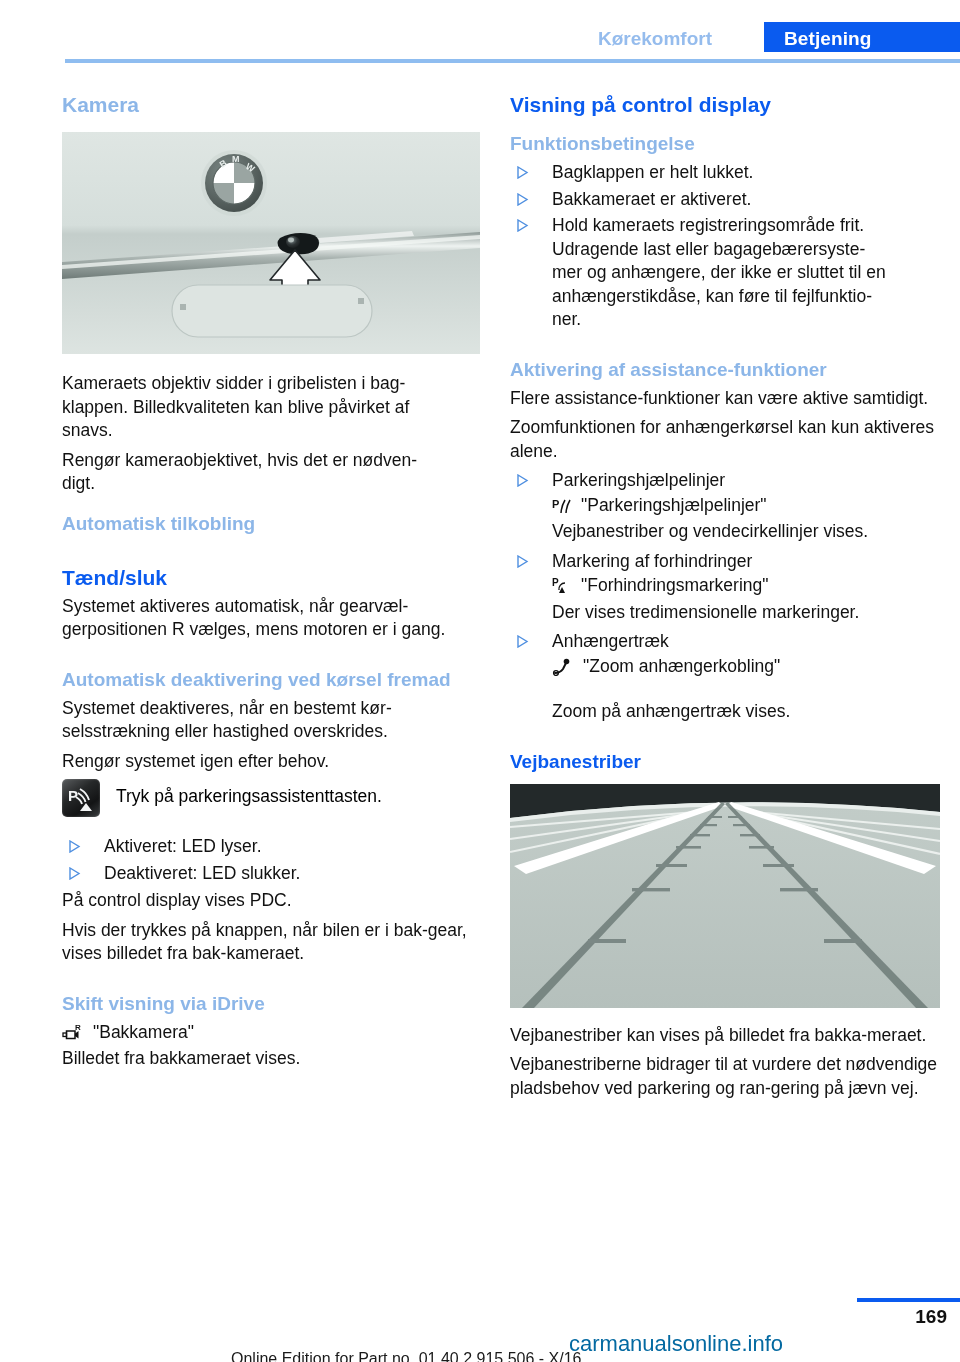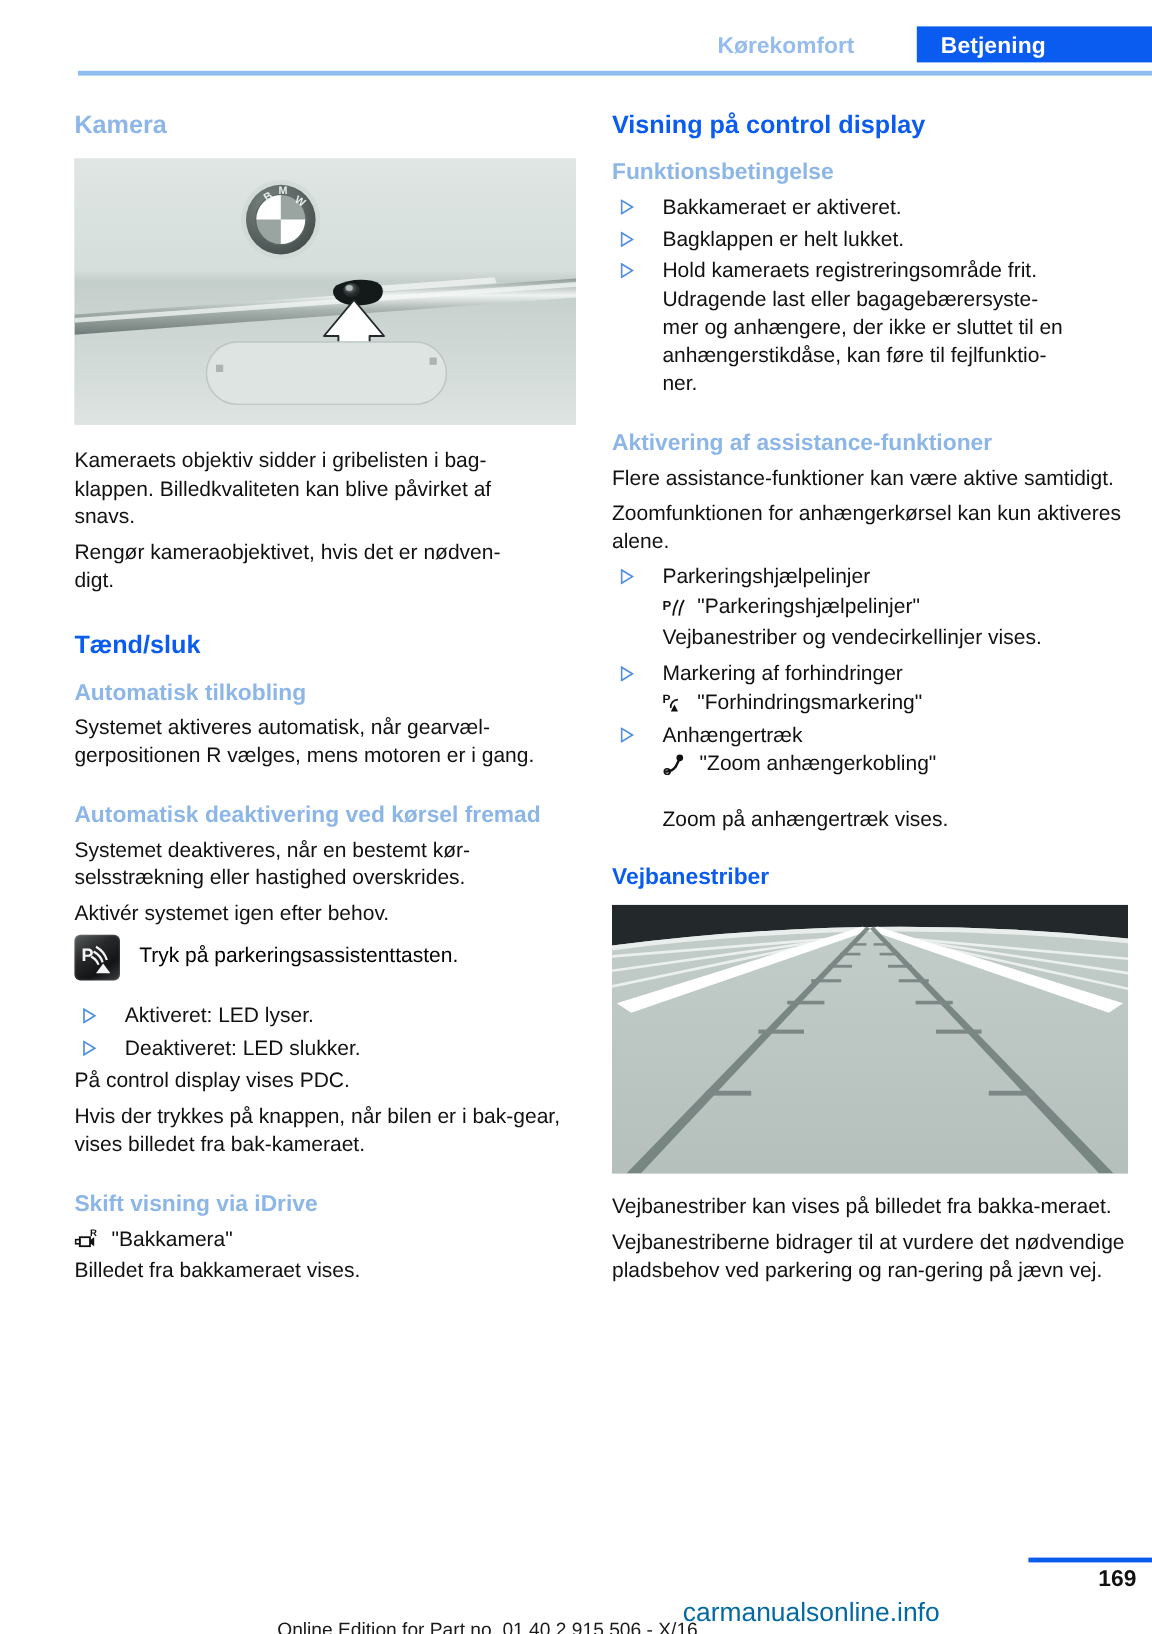--- a/index.html
+++ b/index.html
@@ -197,28 +197,28 @@
     <p class="body">
       <span>Kameraets objektiv sidder i gribelisten i bag-</span><br>
       <span>klappen. Billedkvaliteten kan blive påvirket af</span><br>
       <span>snavs.</span>
     </p>
     <p class="body">
       <span>Rengør kameraobjektivet, hvis det er nødven-</span><br>
       <span>digt.</span>
     </p>
 
+    <h2 class="sub" style="margin-top:16px;">Automatisk tilkobling</h2>
+
     <h2 class="sub" style="margin-top:30px;color:#0a5bef;font-size:21px;">Tænd/sluk</h2>
-
-    <h2 class="sub" style="margin-top:16px;">Automatisk tilkobling</h2>
     <p class="body">Systemet aktiveres automatisk, når gearvæl-gerpositionen R vælges, mens motoren er i gang.</p>
 
     <h2 class="sub">Automatisk deaktivering ved kørsel fremad</h2>
     <p class="body">Systemet deaktiveres, når en bestemt kør-selsstrækning eller hastighed overskrides.</p>
-    <p class="body">Aktivér systemet igen efter behov.</p>
+    <p class="body">Rengør systemet igen efter behov.</p>
 
 
     <div class="pdc-row">
       <div class="pdc-btn">
         <svg width="38" height="38" viewBox="0 0 38 38">
           <text x="6" y="22" font-family="'Liberation Sans',sans-serif" font-size="15" font-weight="bold" fill="#f2f4f5">P</text>
           <path d="M18 10 q7 4 9 11" stroke="#f2f4f5" stroke-width="1.9" fill="none"></path>
           <path d="M16 14 q6 3.5 7.5 9" stroke="#f2f4f5" stroke-width="1.9" fill="none"></path>
           <path d="M14 18 q5 3 6 7" stroke="#f2f4f5" stroke-width="1.9" fill="none"></path>
           <path d="M24 24 L30 32 L18 32 Z" fill="#f2f4f5"></path>
@@ -264,27 +264,27 @@
 
     <h1 class="sec dark">Visning på control display</h1>
 
     <h2 class="sub first">Funktionsbetingelse</h2>
 
     <ul class="bullets">
       <li>
         <svg class="tri-svg" width="12" height="13" viewBox="0 0 12 13">
           <path d="M1 1 L10 6.5 L1 12 Z" fill="none" stroke="#4f8fe0" stroke-width="1.4"></path>
         </svg>
+        <span>Bagklappen er helt lukket.</span>
+      </li>
+      <li>
+        <svg class="tri-svg" width="12" height="13" viewBox="0 0 12 13">
+          <path d="M1 1 L10 6.5 L1 12 Z" fill="none" stroke="#4f8fe0" stroke-width="1.4"></path>
+        </svg>
         <span>Bakkameraet er aktiveret.</span>
-      </li>
-      <li>
-        <svg class="tri-svg" width="12" height="13" viewBox="0 0 12 13">
-          <path d="M1 1 L10 6.5 L1 12 Z" fill="none" stroke="#4f8fe0" stroke-width="1.4"></path>
-        </svg>
-        <span>Bagklappen er helt lukket.</span>
       </li>
       <li>
         <svg class="tri-svg" width="12" height="13" viewBox="0 0 12 13">
           <path d="M1 1 L10 6.5 L1 12 Z" fill="none" stroke="#4f8fe0" stroke-width="1.4"></path>
         </svg>
         <span>Hold kameraets registreringsområde frit.</span><br>
         <span>Udragende last eller bagagebærersyste-</span><br>
         <span>mer og anhængere, der ikke er sluttet til en</span><br>
         <span>anhængerstikdåse, kan føre til fejlfunktio-</span><br>
         <span>ner.</span>
@@ -322,20 +322,21 @@
       </li>
     </ul>
     <div class="iconline indent">
       <svg class="icon-svg" width="20" height="18" viewBox="0 0 20 18">
         <text x="0" y="9" font-family="'Liberation Sans',sans-serif" font-size="10" font-weight="bold" fill="#111">P</text>
         <path d="M13 6 A6 6 0 0 0 7 13" stroke="#111" stroke-width="1.4" fill="none"></path>
         <path d="M10 10 L13 16 L7 16 Z" fill="#111"></path>
       </svg>
       <span>"Forhindringsmarkering"</span>
     </div>
+    <p class="body" style="padding-left:42px;">Der vises tredimensionelle markeringer.</p>
 
     <ul class="bullets">
       <li style="margin-bottom:1px;">
         <svg class="tri-svg" width="12" height="13" viewBox="0 0 12 13">
           <path d="M1 1 L10 6.5 L1 12 Z" fill="none" stroke="#4f8fe0" stroke-width="1.4"></path>
         </svg>
         <span>Anhængertræk</span>
       </li>
     </ul>
     <div class="iconline indent">

